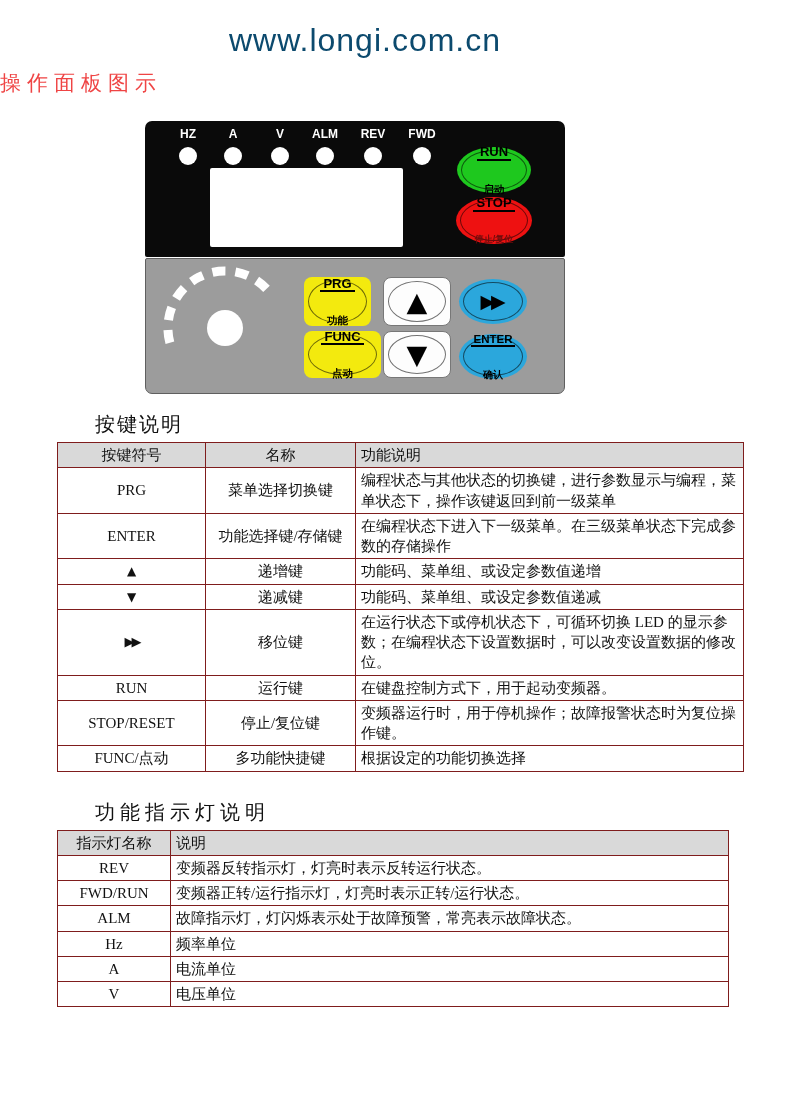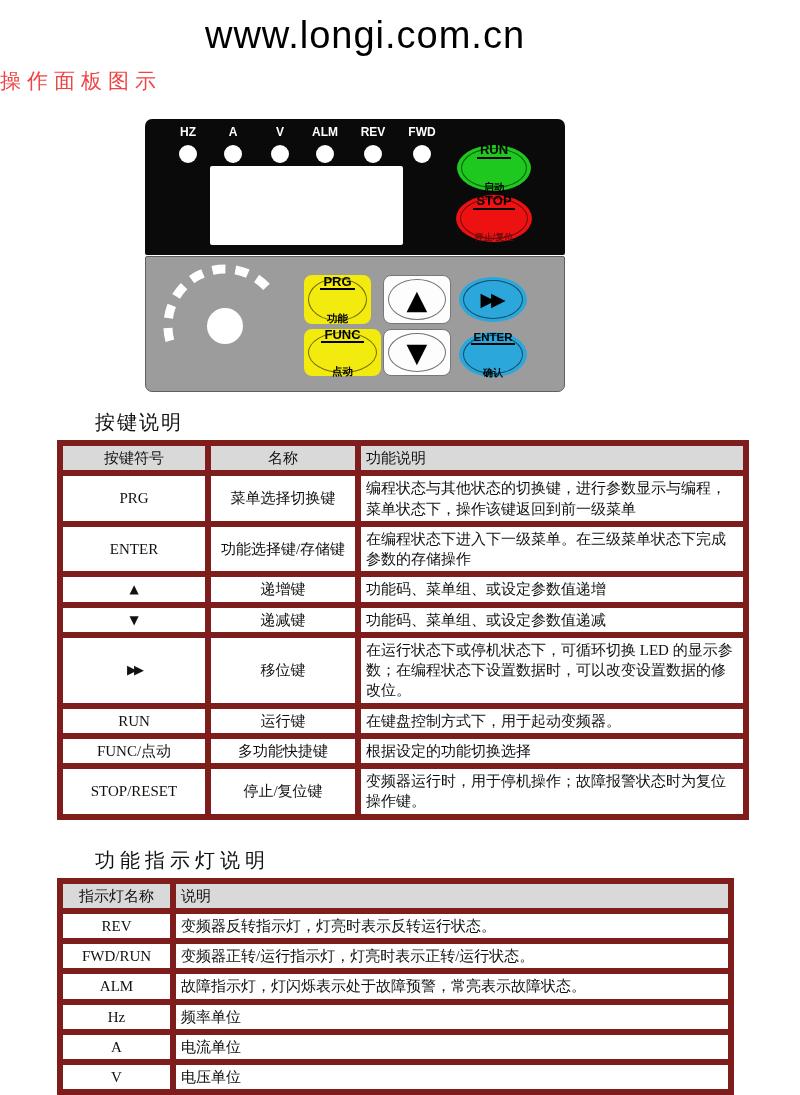--- a/index.html
+++ b/index.html
@@ -2,23 +2,23 @@
 <html><head>
 <meta charset="utf-8">
 <style>
   * { margin:0; padding:0; box-sizing:border-box; }
   body { background:#ffffff; }
   .page {
     position:relative; width:800px; height:1095px; background:#ffffff;
     overflow:hidden; font-family:"Liberation Serif","DejaVu Serif",serif; color:#111;
   }
   
-  .url-line { text-align:center; padding-top:14px; margin-right:70px;
+  .url-line { text-align:center; padding-top:22px; margin-right:70px;
     font-family:"Liberation Sans","DejaVu Sans",sans-serif;
-    font-size:38px; color:#000000; letter-spacing:1px; }
+    font-size:32px; color:#0c4a6e; letter-spacing:1px; }
   .doc-title { text-align:left; margin-top:10px; font-size:21px; letter-spacing:6px; color:#ef4444; }
 
   
   .panel { position:relative; width:420px; height:273px; margin:24px 0 0 145px; }
   .panel-top { position:absolute; left:0; top:0; width:420px; height:136px;
     background:#0a0a0a; border-radius:7px 7px 2px 2px; }
   .panel-bottom { position:absolute; left:0; top:137px; width:420px; height:136px;
     background:#9c9c9c; border:1px solid #5f5f5f; border-radius:2px 2px 7px 7px; }
 
   .led-group { position:absolute; width:40px; text-align:center; top:6px; }
@@ -60,21 +60,21 @@
     background:#fff; border-radius:50%; }
   .knob-ticks { position:absolute; left:0; top:0; }
 
   
   .section-heading { font-size:20px; color:#111; margin-left:95px; }
   .h1 { margin-top:17px; letter-spacing:2px; }
   .h2 { margin-top:27px; letter-spacing:5px; }
   table { border-collapse:collapse; table-layout:fixed; margin-left:57px; margin-top:4px; }
   .keys-table { width:686px; }
   .leds-table { width:671px; }
-  th, td { border:6px solid #7f1d1d; font-size:15px; font-weight:normal;
+  th, td { border:1px solid #7f1d1d; font-size:15px; font-weight:normal;
     padding:2px 5px; line-height:1.35; vertical-align:middle; }
   thead th { background:#d9d9d9; }
   .c-center { text-align:center; }
   .c-left { text-align:left; }
   .sym { font-size:15px; }
   .sym-tri { font-family:"DejaVu Sans",sans-serif; font-size:12px; }
   .sym-shift { font-family:"DejaVu Sans",sans-serif; font-size:13px; letter-spacing:-3px; font-weight:bold; }
 
   
   .footer-contact { margin:33px 0 0 55px; font-family:"Liberation Sans","DejaVu Sans",sans-serif;
@@ -207,28 +207,28 @@
         <td class="c-center sym sym-shift">▶▶</td>
         <td class="c-center">移位键</td>
         <td class="c-left">在运行状态下或停机状态下，可循环切换 LED 的显示参数；在编程状态下设置数据时，可以改变设置数据的修改位。</td>
       </tr>
       <tr>
         <td class="c-center sym">RUN</td>
         <td class="c-center">运行键</td>
         <td class="c-left">在键盘控制方式下，用于起动变频器。</td>
       </tr>
       <tr>
+        <td class="c-center sym">STOP/RESET</td>
+        <td class="c-center">停止/复位键</td>
+        <td class="c-left">变频器运行时，用于停机操作；故障报警状态时为复位操作键。</td>
+      </tr>
+      <tr>
         <td class="c-center sym">FUNC/点动</td>
         <td class="c-center">多功能快捷键</td>
         <td class="c-left">根据设定的功能切换选择</td>
-      </tr>
-      <tr>
-        <td class="c-center sym">STOP/RESET</td>
-        <td class="c-center">停止/复位键</td>
-        <td class="c-left">变频器运行时，用于停机操作；故障报警状态时为复位操作键。</td>
       </tr>
     </tbody>
   </table>
 
   <div class="section-heading h2">功能指示灯说明</div>
   <table class="leds-table">
     <colgroup>
         <col style="width:113px">
         <col style="width:558px">
       </colgroup>

